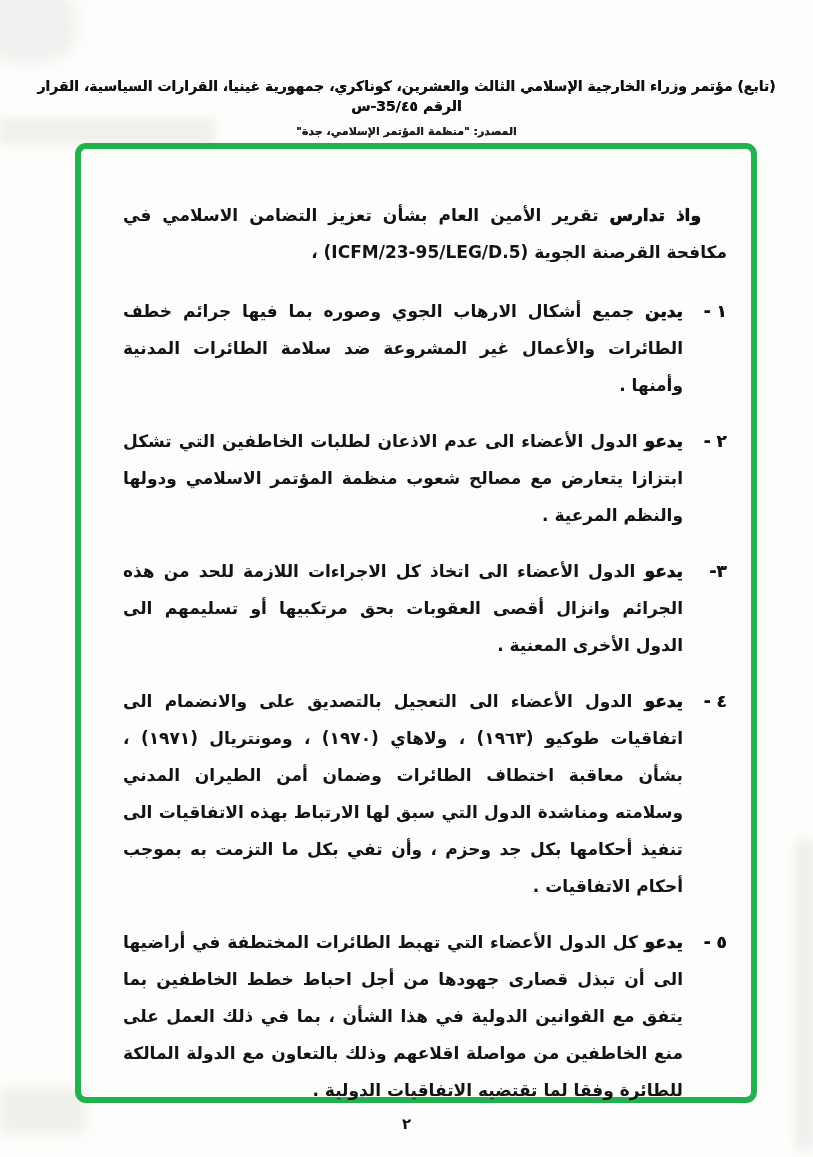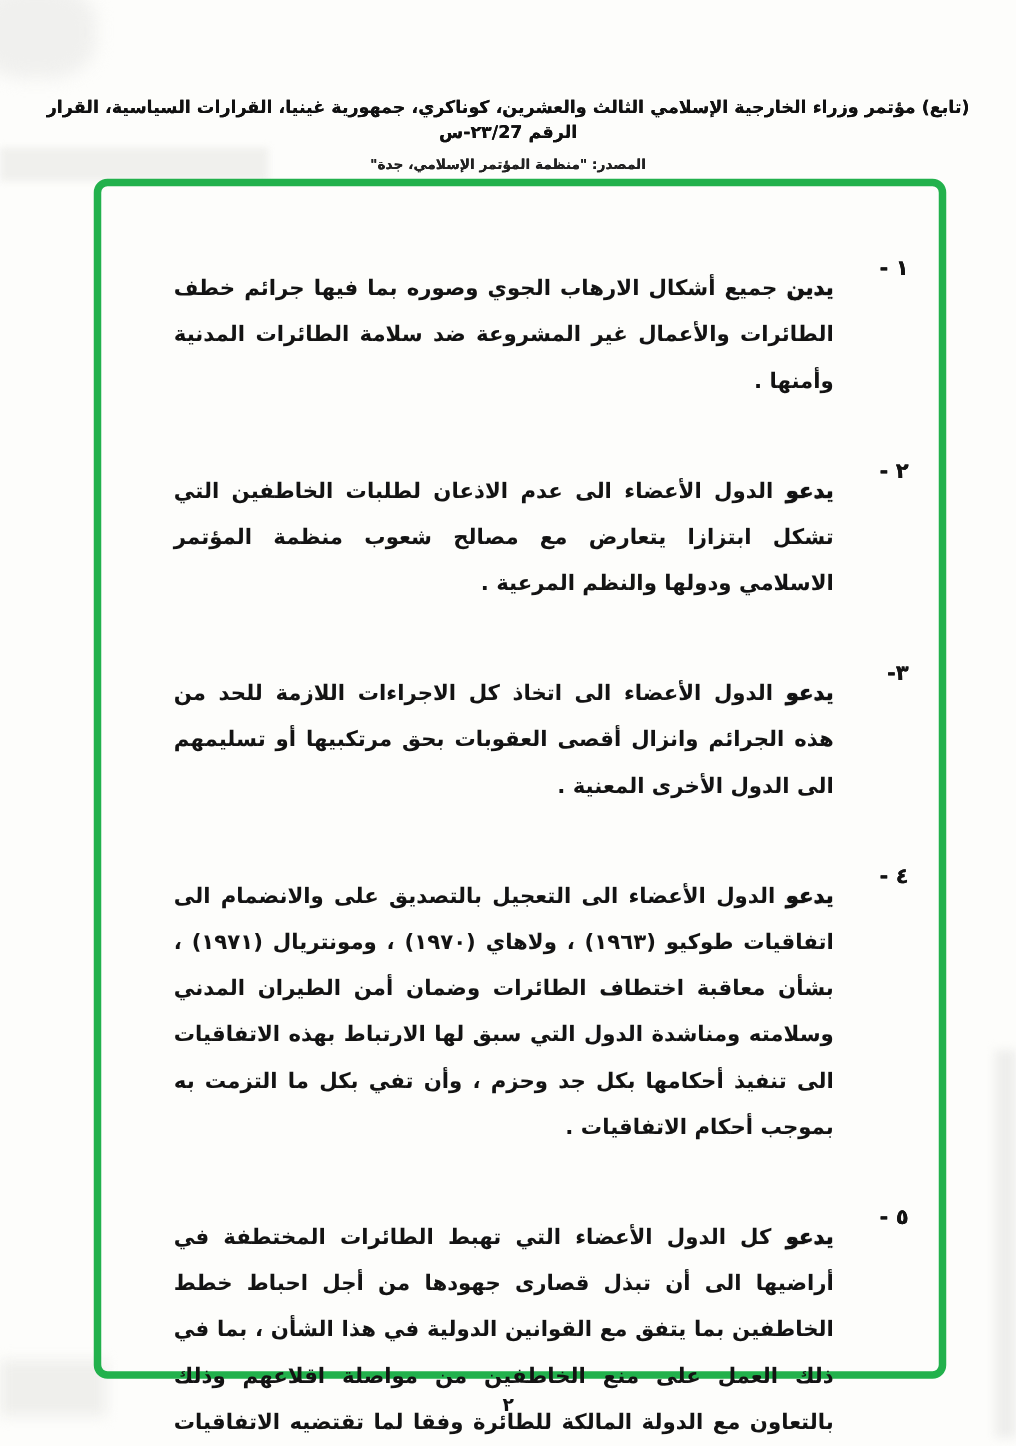--- a/index.html
+++ b/index.html
@@ -30,40 +30,41 @@
   .green-box, .green-box p{
     font-size:17px;font-weight:bold;line-height:37px;color:#131313;
   }
   .preamble{margin:0 0 22px 0;text-indent:26px;text-align:justify;}
   .preamble:nth-of-type(2){margin-bottom:30px;}
   .lead{font-weight:bold;text-shadow:0 0 .7px #000,0 0 .7px #000;letter-spacing:.3px;}
 
   .item{display:flex;margin:0 0 19px 0;}
   .item .num{flex:none;width:44px;text-align:right;white-space:nowrap;
     text-shadow:0 0 .4px #000;}
-  .item .itxt{flex:1;margin:16px;text-align:justify;}
+  .item .itxt{flex:1;margin:0;text-align:justify;}
 
   .page-number{position:absolute;left:0;right:0;top:1115px;text-align:center;
     font-size:15px;font-weight:bold;}
 </style>
 </head>
 <body>
 
 <div class="smudge smudge-corner"></div>
 <div class="smudge smudge-band"></div>
 <div class="smudge smudge-right"></div>
 <div class="smudge smudge-bottom"></div>
 
 <header class="doc-header">
-  <div class="header-line1">(تابع) مؤتمر وزراء الخارجية الإسلامي الثالث والعشرين، كوناكري، جمهورية غينيا، القرارات السياسية، القرار الرقم ٢٣/27-س</div>
+  <div class="header-line1">(تابع) مؤتمر وزراء الخارجية الإسلامي الثالث والعشرين، كوناكري، جمهورية غينيا، القرارات السياسية، القرار الرقم 35/٤٥-س</div>
   <div class="header-line2">المصدر:  "منظمة المؤتمر الإسلامي، جدة"</div>
 </header>
 
 <main class="green-box">
 
+  <p class="preamble"><span class="lead">واذ تدارس</span> <span>تقرير الأمين العام بشأن تعزيز التضامن الاسلامي في مكافحة القرصنة الجوية (ICFM/23-95/LEG/D.5) ،</span></p>
 
 
   <div class="item">
     <span class="num">١ -</span>
     <p class="itxt"><span class="lead">يدين</span> <span>جميع أشكال الارهاب الجوي وصوره بما فيها جرائم خطف الطائرات والأعمال غير المشروعة ضد سلامة الطائرات المدنية وأمنها .</span></p>
   </div>
 
   <div class="item">
     <span class="num">٢ -</span>
     <p class="itxt"><span class="lead">يدعو</span> <span>الدول الأعضاء الى عدم الاذعان لطلبات الخاطفين التي تشكل ابتزازا يتعارض مع مصالح شعوب منظمة المؤتمر الاسلامي ودولها والنظم المرعية .</span></p>

